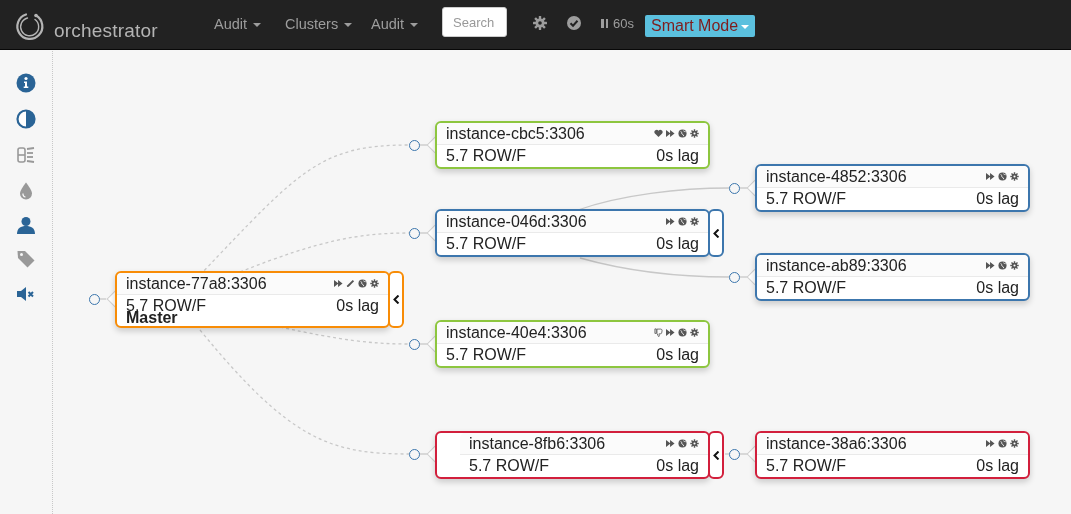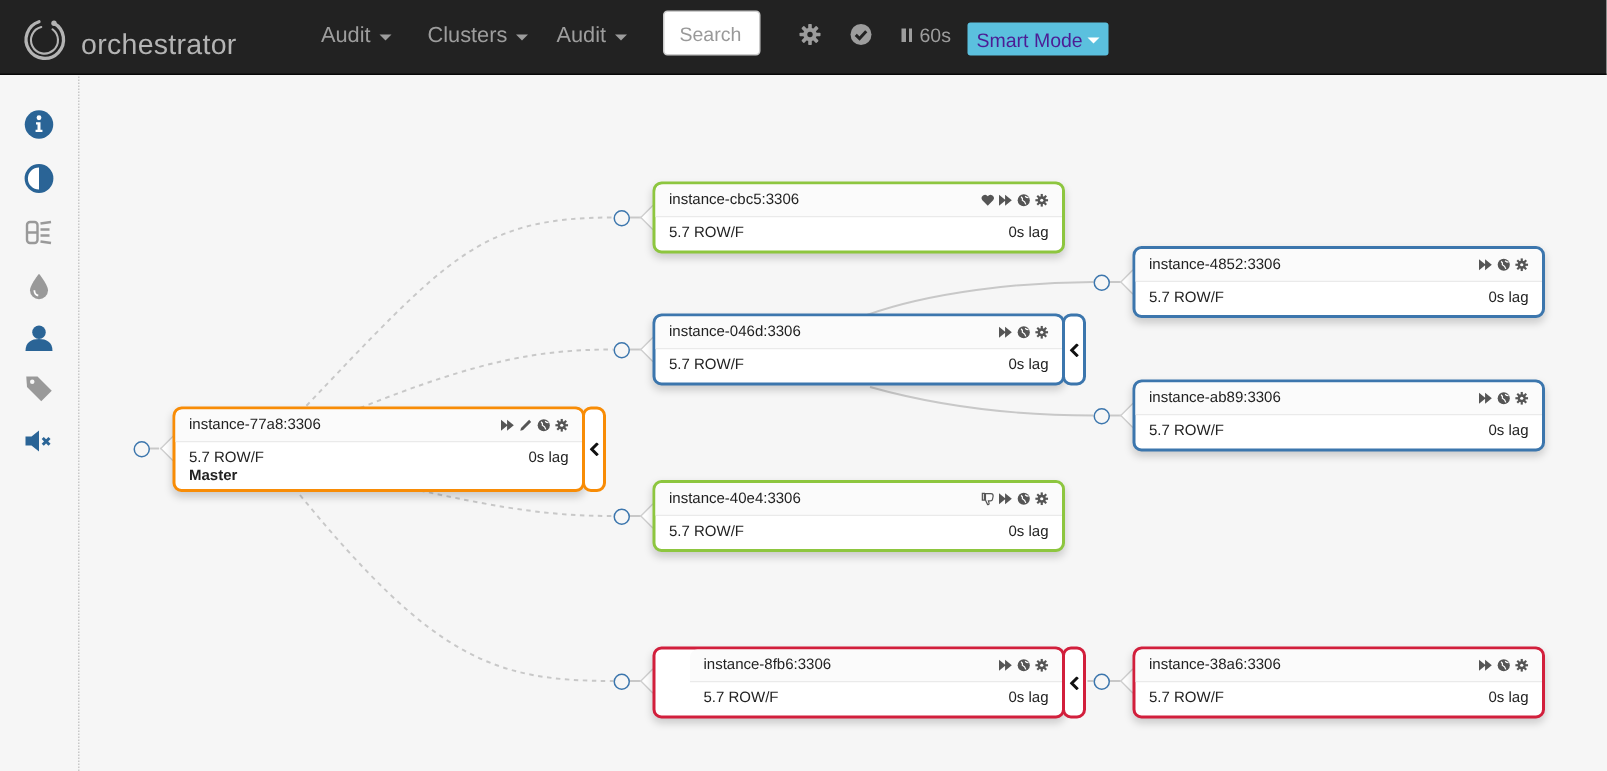--- a/index.html
+++ b/index.html
@@ -11,30 +11,30 @@
   .brand-logo { width: 32px; height: 32px; }
   .brand-text { color: #b4b4b4; font-size: 19px; margin-left: 8px; letter-spacing: 0.2px; }
   .nav-item { position: absolute; top: 16px; color: #9d9d9d; font-size: 14.5px; display: flex; align-items: center; cursor: pointer; }
   .caret { display: inline-block; width: 0; height: 0; border-left: 4px solid transparent; border-right: 4px solid transparent; border-top: 4px solid #9d9d9d; margin-left: 6px; margin-top: 2px; }
   .search-box { position: absolute; left: 442px; top: 7px; width: 65px; height: 30px; background: #fff; border: 1px solid #ccc; border-radius: 3px; font-size: 13px; color: #737373; padding: 0 10px; font-family: "Liberation Sans", sans-serif; outline: none; }
   .search-box::placeholder { color: #999; }
   .nav-icon { position: absolute; top: 15px; width: 16px; height: 16px; cursor: pointer; }
   .pause { position: absolute; left: 601px; top: 16px; color: #9d9d9d; font-size: 13px; display: flex; align-items: center; cursor: pointer; }
   .pause-bars { display: inline-flex; gap: 2px; margin-right: 5px; }
   .pause-bars span { width: 2.5px; height: 9px; background: #9d9d9d; display: block; }
-  .smart-mode { position: absolute; left: 645px; top: 15px; height: 22px; padding: 0 6px; background: #5bc0de; border-radius: 2px; color: #4c1d95; font-size: 13px; display: flex; align-items: center; cursor: pointer; }
+  .smart-mode { position: absolute; left: 645px; top: 15px; height: 22px; padding: 0 6px; background: #5bc0de; border-radius: 2px; color: #7f1d1d; font-size: 16px; display: flex; align-items: center; cursor: pointer; }
   .smart-mode .caret { border-top-color: #fff; margin-left: 3px; }
 
   
   .sidebar { position: absolute; left: 0; top: 51px; width: 53px; height: 463px; border-right: 1px dotted #c8c8c8; }
   .side-icon { position: absolute; left: 16px; width: 20px; height: 20px; cursor: pointer; }
   svg.links { position: absolute; left: 0; top: 0; width: 1071px; height: 514px; pointer-events: none; }
 
   
-  .inst { position: absolute; background: #fff; border: 2px solid #337ab7; border-radius: 6px; box-shadow: 0 3px 6px rgba(0,0,0,0.18); font-size: 10px; color: #222; }
+  .inst { position: absolute; background: #fff; border: 2px solid #337ab7; border-radius: 6px; box-shadow: 0 3px 6px rgba(0,0,0,0.18); font-size: 16px; color: #222; }
   .inst .head { height: 22px; padding: 0 9px; display: flex; align-items: center; justify-content: space-between; border-bottom: 1px solid #eaeaea; background: #fbfbfb; border-radius: 5px 5px 0 0; }
   .inst .body { padding: 5px 9px 0 9px; }
   .inst .row { display: flex; justify-content: space-between; line-height: 12px; }
   .inst .role { font-weight: bold; line-height: 12px; }
   .icons { display: flex; align-items: center; gap: 3px; }
   .icons svg { width: 9px; height: 9px; display: block; }
   .inst.green { border-color: #8dc63f; }
   .inst.blue { border-color: #3c76ad; }
   .inst.red { border-color: #d21f3c; }
   .inst.orange { border-color: #f88c06; }

